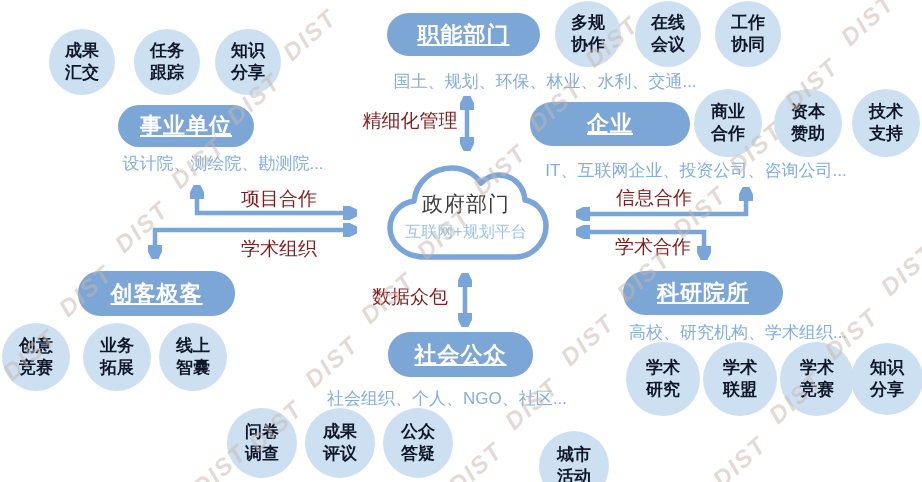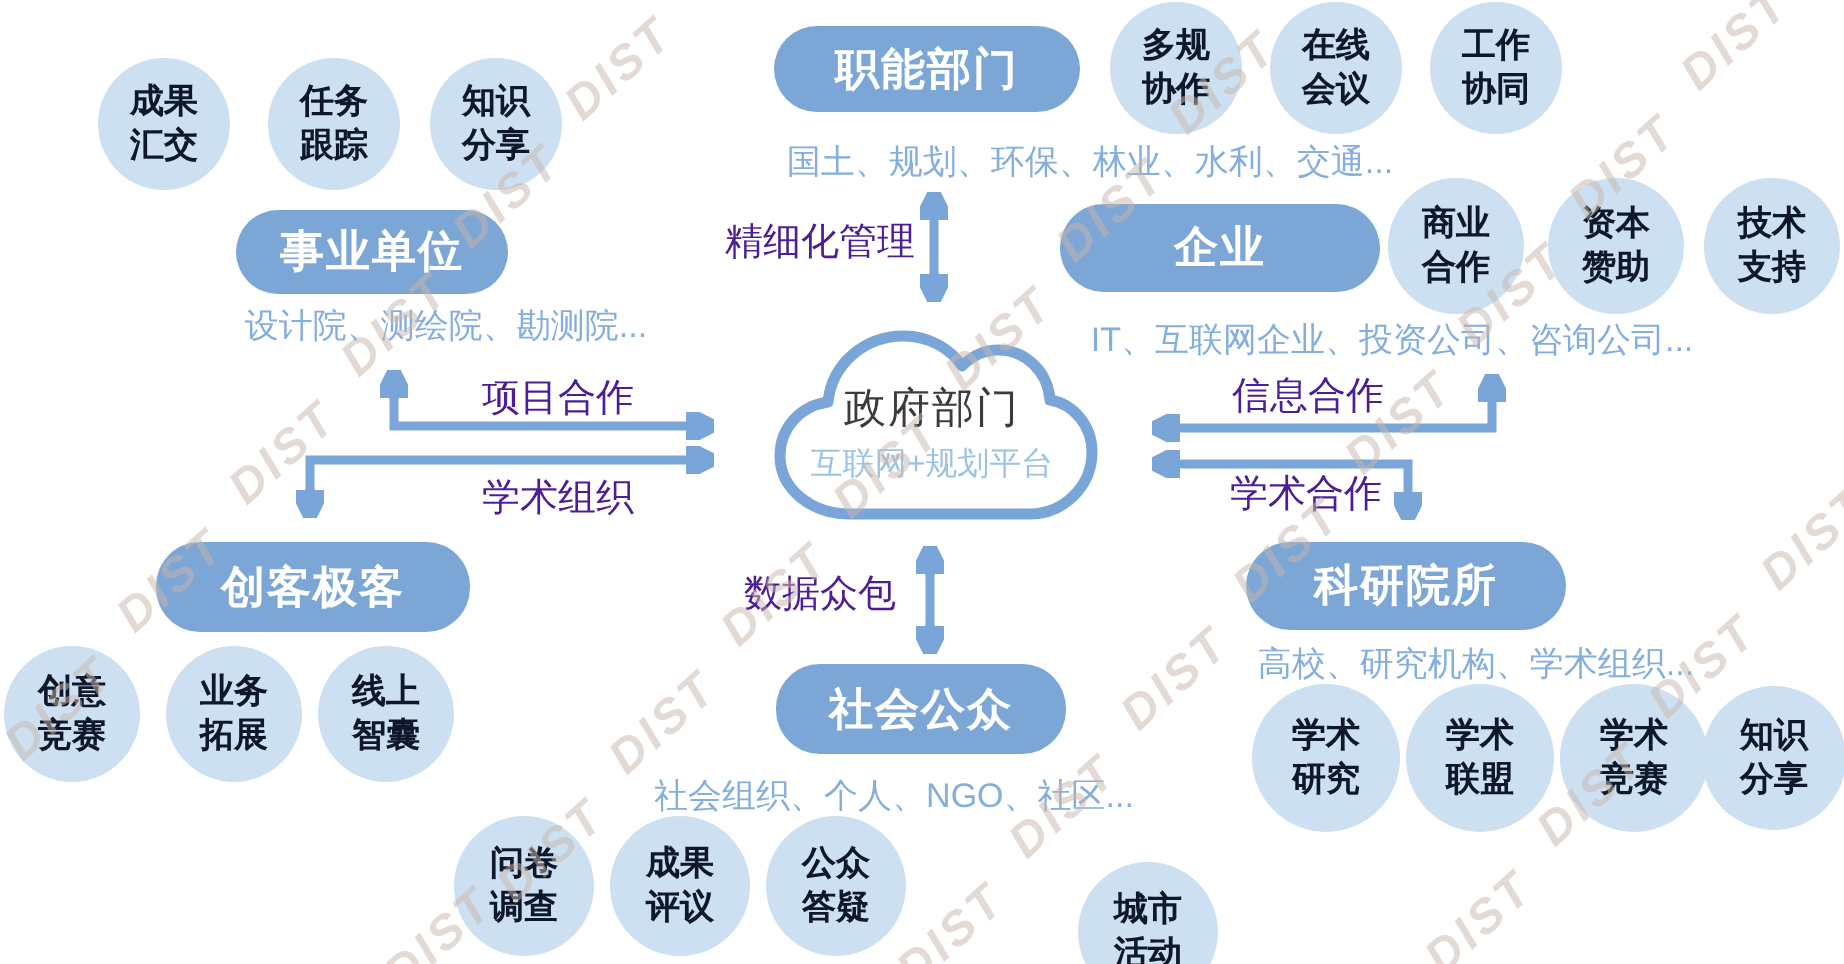--- a/index.html
+++ b/index.html
@@ -14,38 +14,38 @@
     font-weight:700;font-style:italic;font-size:24px;letter-spacing:2px;
     color:#c9b7ac;opacity:.5;white-space:nowrap;
   }
   
   .arrows{position:absolute;left:0;top:0;z-index:1;}
   .arrows path{fill:none;stroke:#7aa5d8;stroke-width:4.5;}
   
   .pill{
     position:absolute;z-index:2;background:#7ba6d6;border-radius:22px;
     display:flex;align-items:center;justify-content:center;
-    color:#ffffff;font-weight:700;font-size:22px;letter-spacing:1px;
+    color:#ffffff;font-weight:700;font-size:22px;letter-spacing:1px;text-decoration:underline;
   }
   
   .bubble{
     position:absolute;z-index:2;background:#cce0f1;border-radius:50%;
     display:flex;align-items:center;justify-content:center;text-align:right;
     color:#0f172a;font-size:17px;font-weight:700;line-height:1.3;
     white-space:pre-line;
   }
   
   .subtitle{
     position:absolute;z-index:2;transform:translate(-50%,-50%);
     color:#84aede;font-size:17px;font-weight:500;white-space:nowrap;
   }
   
   .edge-label{
     position:absolute;z-index:2;transform:translate(-50%,-50%);
-    color:#4c1d95;font-size:19px;font-weight:500;white-space:nowrap;
+    color:#7f1d1d;font-size:19px;font-weight:500;white-space:nowrap;
   }
   
   .cloud-svg{position:absolute;left:379px;top:158px;z-index:2;}
   .cloud-text{
     position:absolute;left:382px;top:190px;width:168px;z-index:2;text-align:center;
   }
   .cloud-title{font-size:21px;font-weight:400;color:#3b3b3b;letter-spacing:1px;}
   .cloud-sub{font-size:16px;font-weight:500;color:#9cc3e6;margin-top:4px;}
 </style>
 </head>

